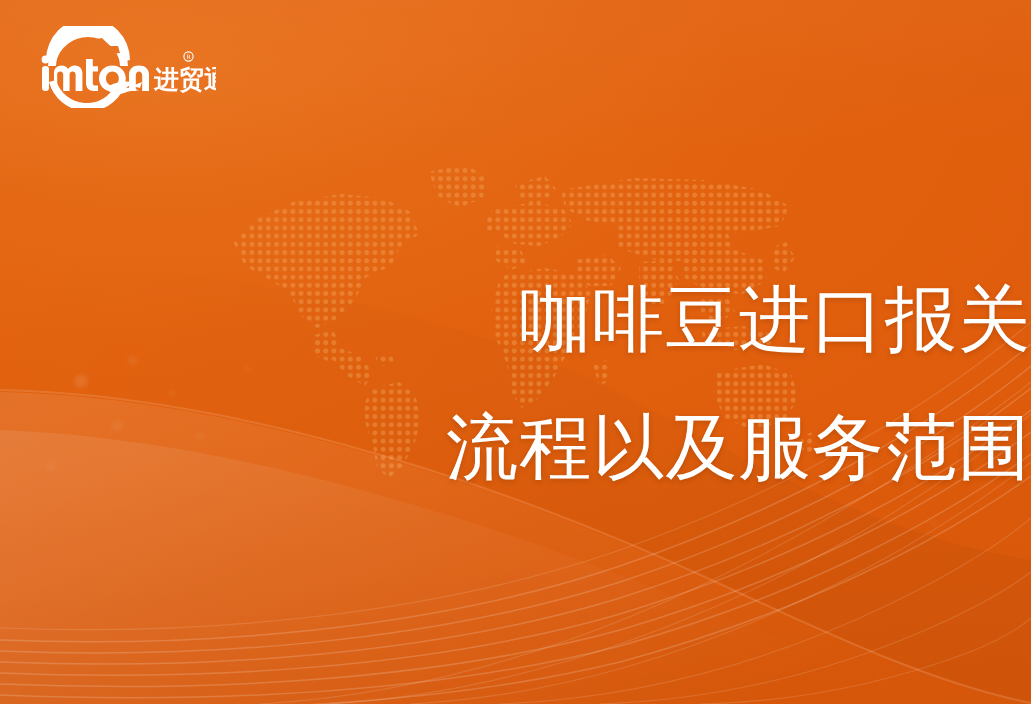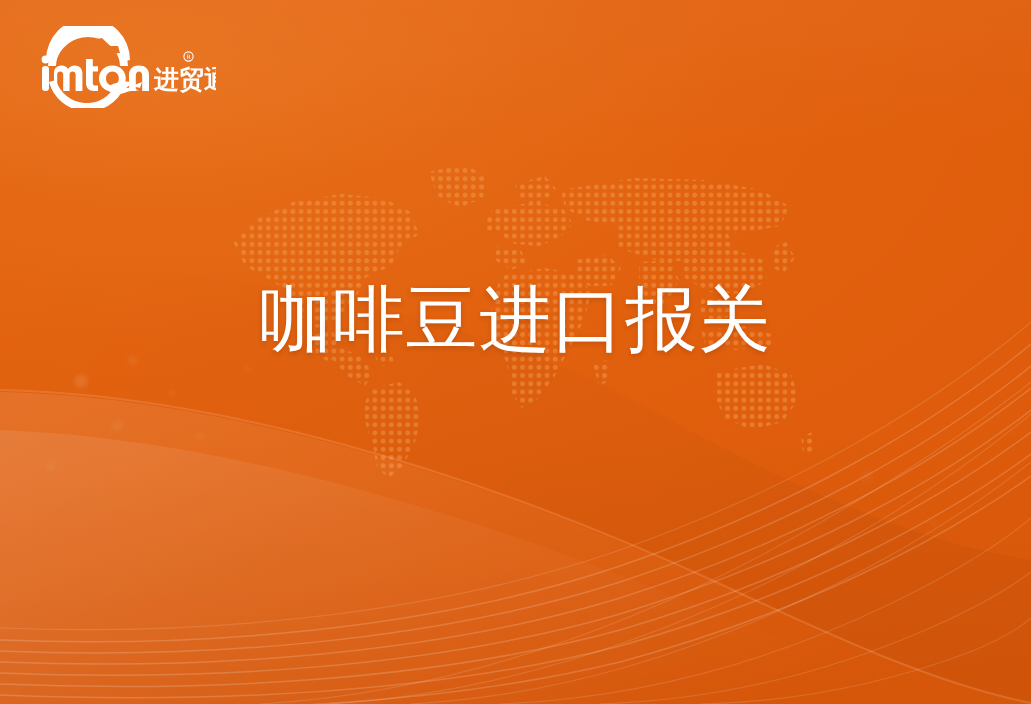--- a/index.html
+++ b/index.html
@@ -76,21 +76,21 @@
     height: 82px;
   }
   .logo svg { display: block; width: 100%; height: 100%; }
 
   
   .headline {
     position: absolute;
     left: 0;
     right: 0;
     top: 256px;
-    text-align: center;
+    text-align: right;
     color: #ffffff;
     font-family: "Liberation Serif", "DejaVu Serif", serif;
     font-weight: 400;
     letter-spacing: 0.07em;
     text-shadow: 0 2px 5px rgba(120,45,0,0.30);
     user-select: none;
   }
   .headline .ln {
     display: block;
     font-size: 72px;
@@ -309,15 +309,16 @@
         <text x="118" y="62" font-family="'DejaVu Sans','Liberation Sans',sans-serif" font-size="25" font-weight="700" fill="#ffffff">进贸通</text>
 
         <circle cx="152.5" cy="30.5" r="4.6" fill="none" stroke="#ffffff" stroke-width="1.1"></circle>
         <text x="152.5" y="33.2" text-anchor="middle" font-family="'DejaVu Sans','Liberation Sans',sans-serif" font-size="6" fill="#ffffff">R</text>
       </g>
     </svg>
   </div>
 
   <div class="headline">
     <span class="ln">咖啡豆进口报关</span>
+    <span class="ln">流程以及服务范围</span>
   </div>
 
 </div>
 
 </body></html>

